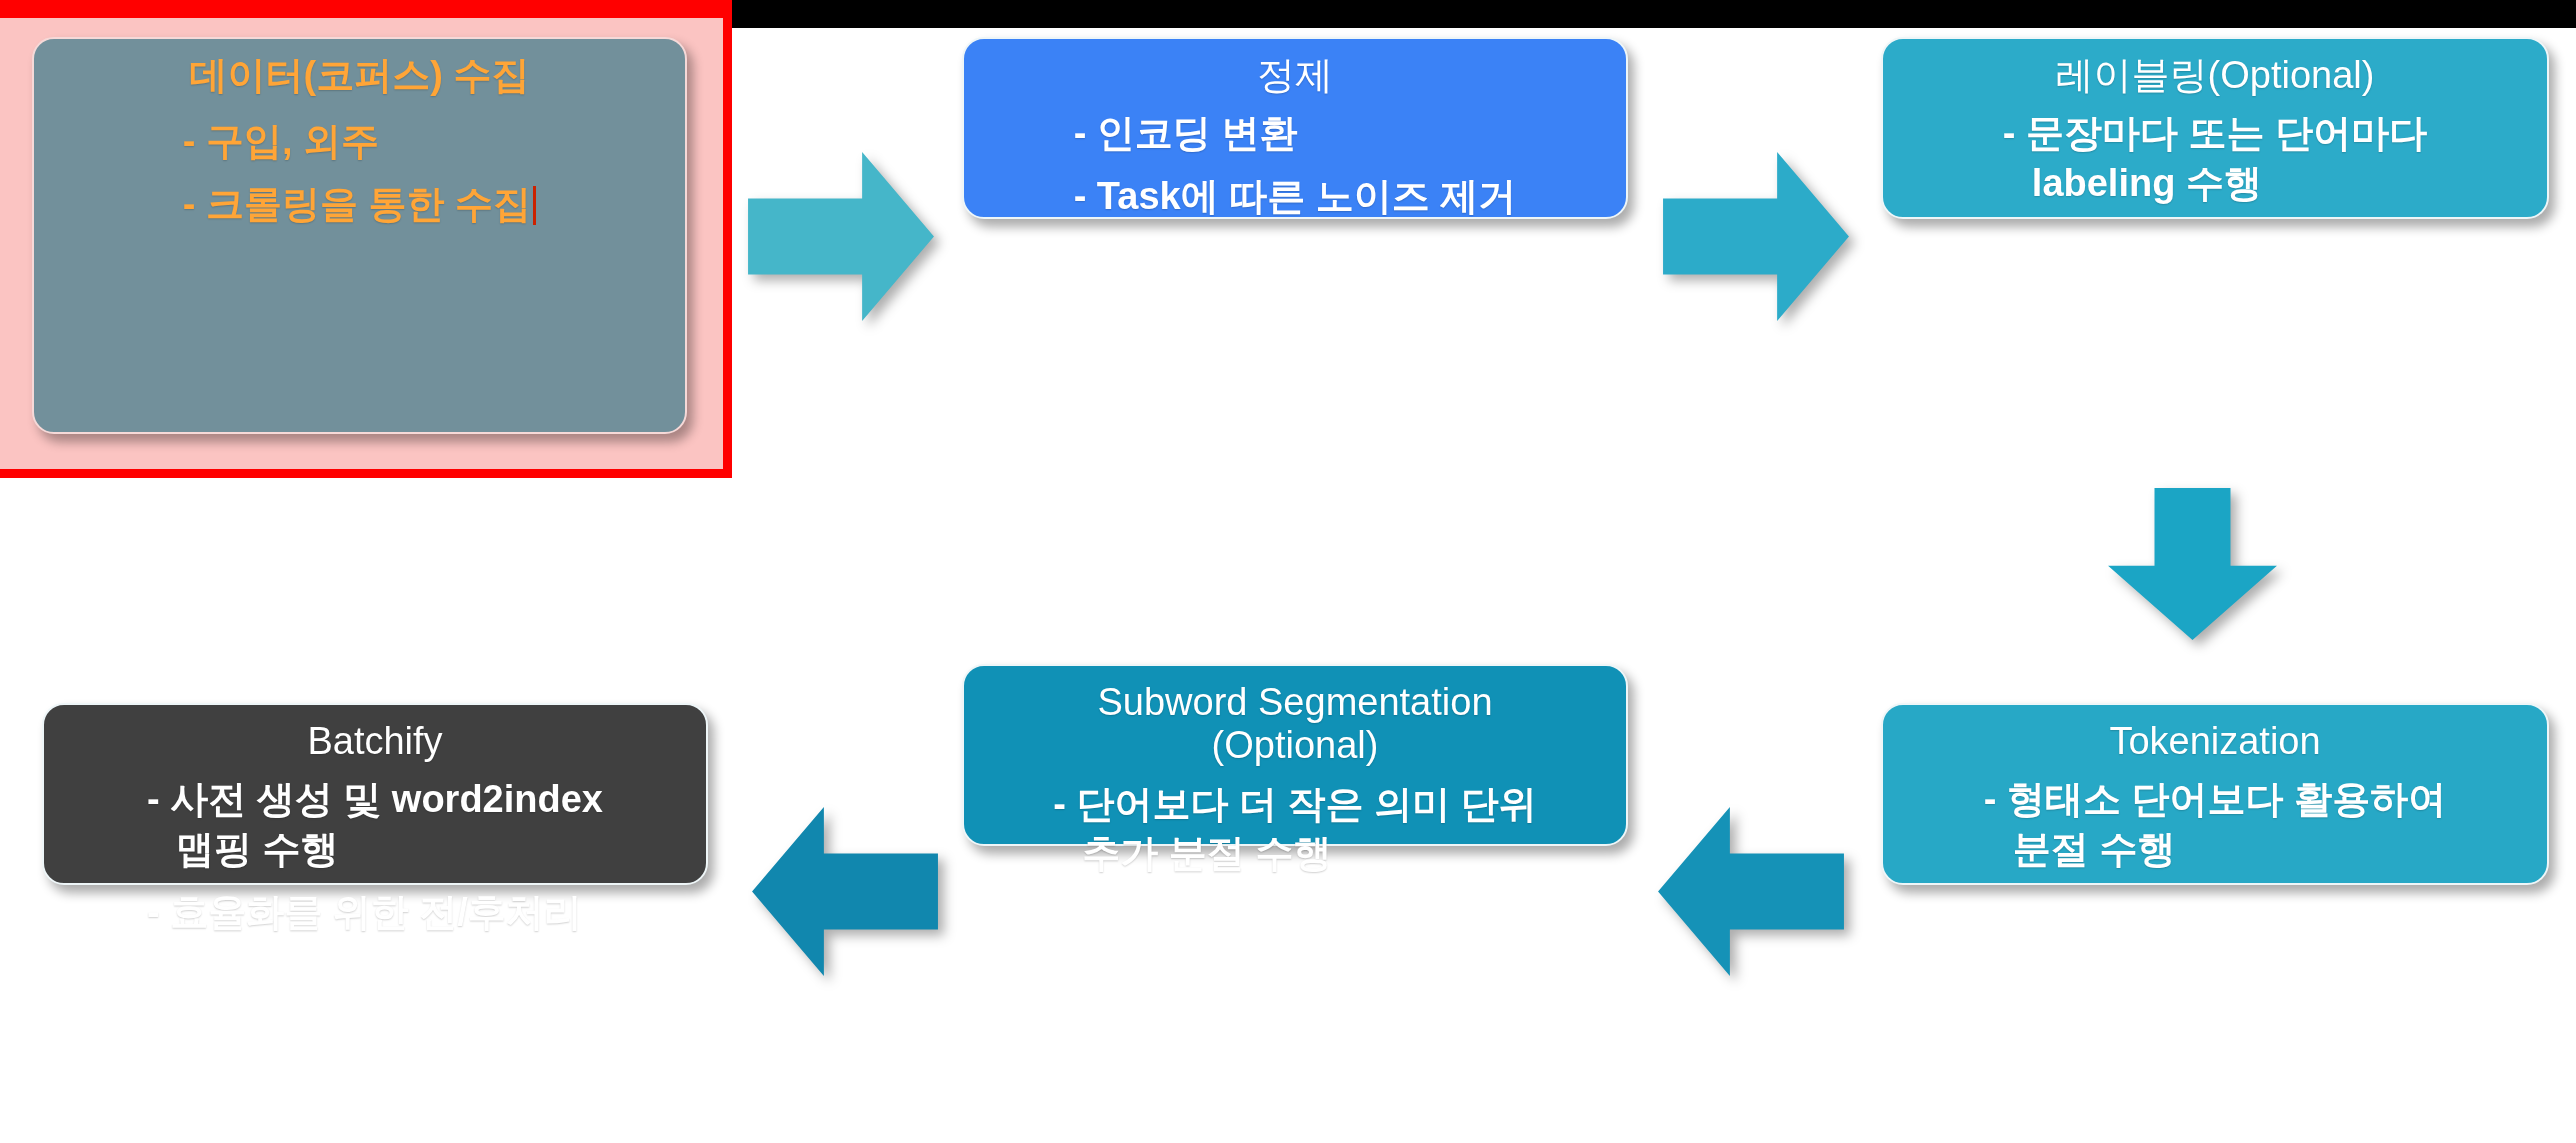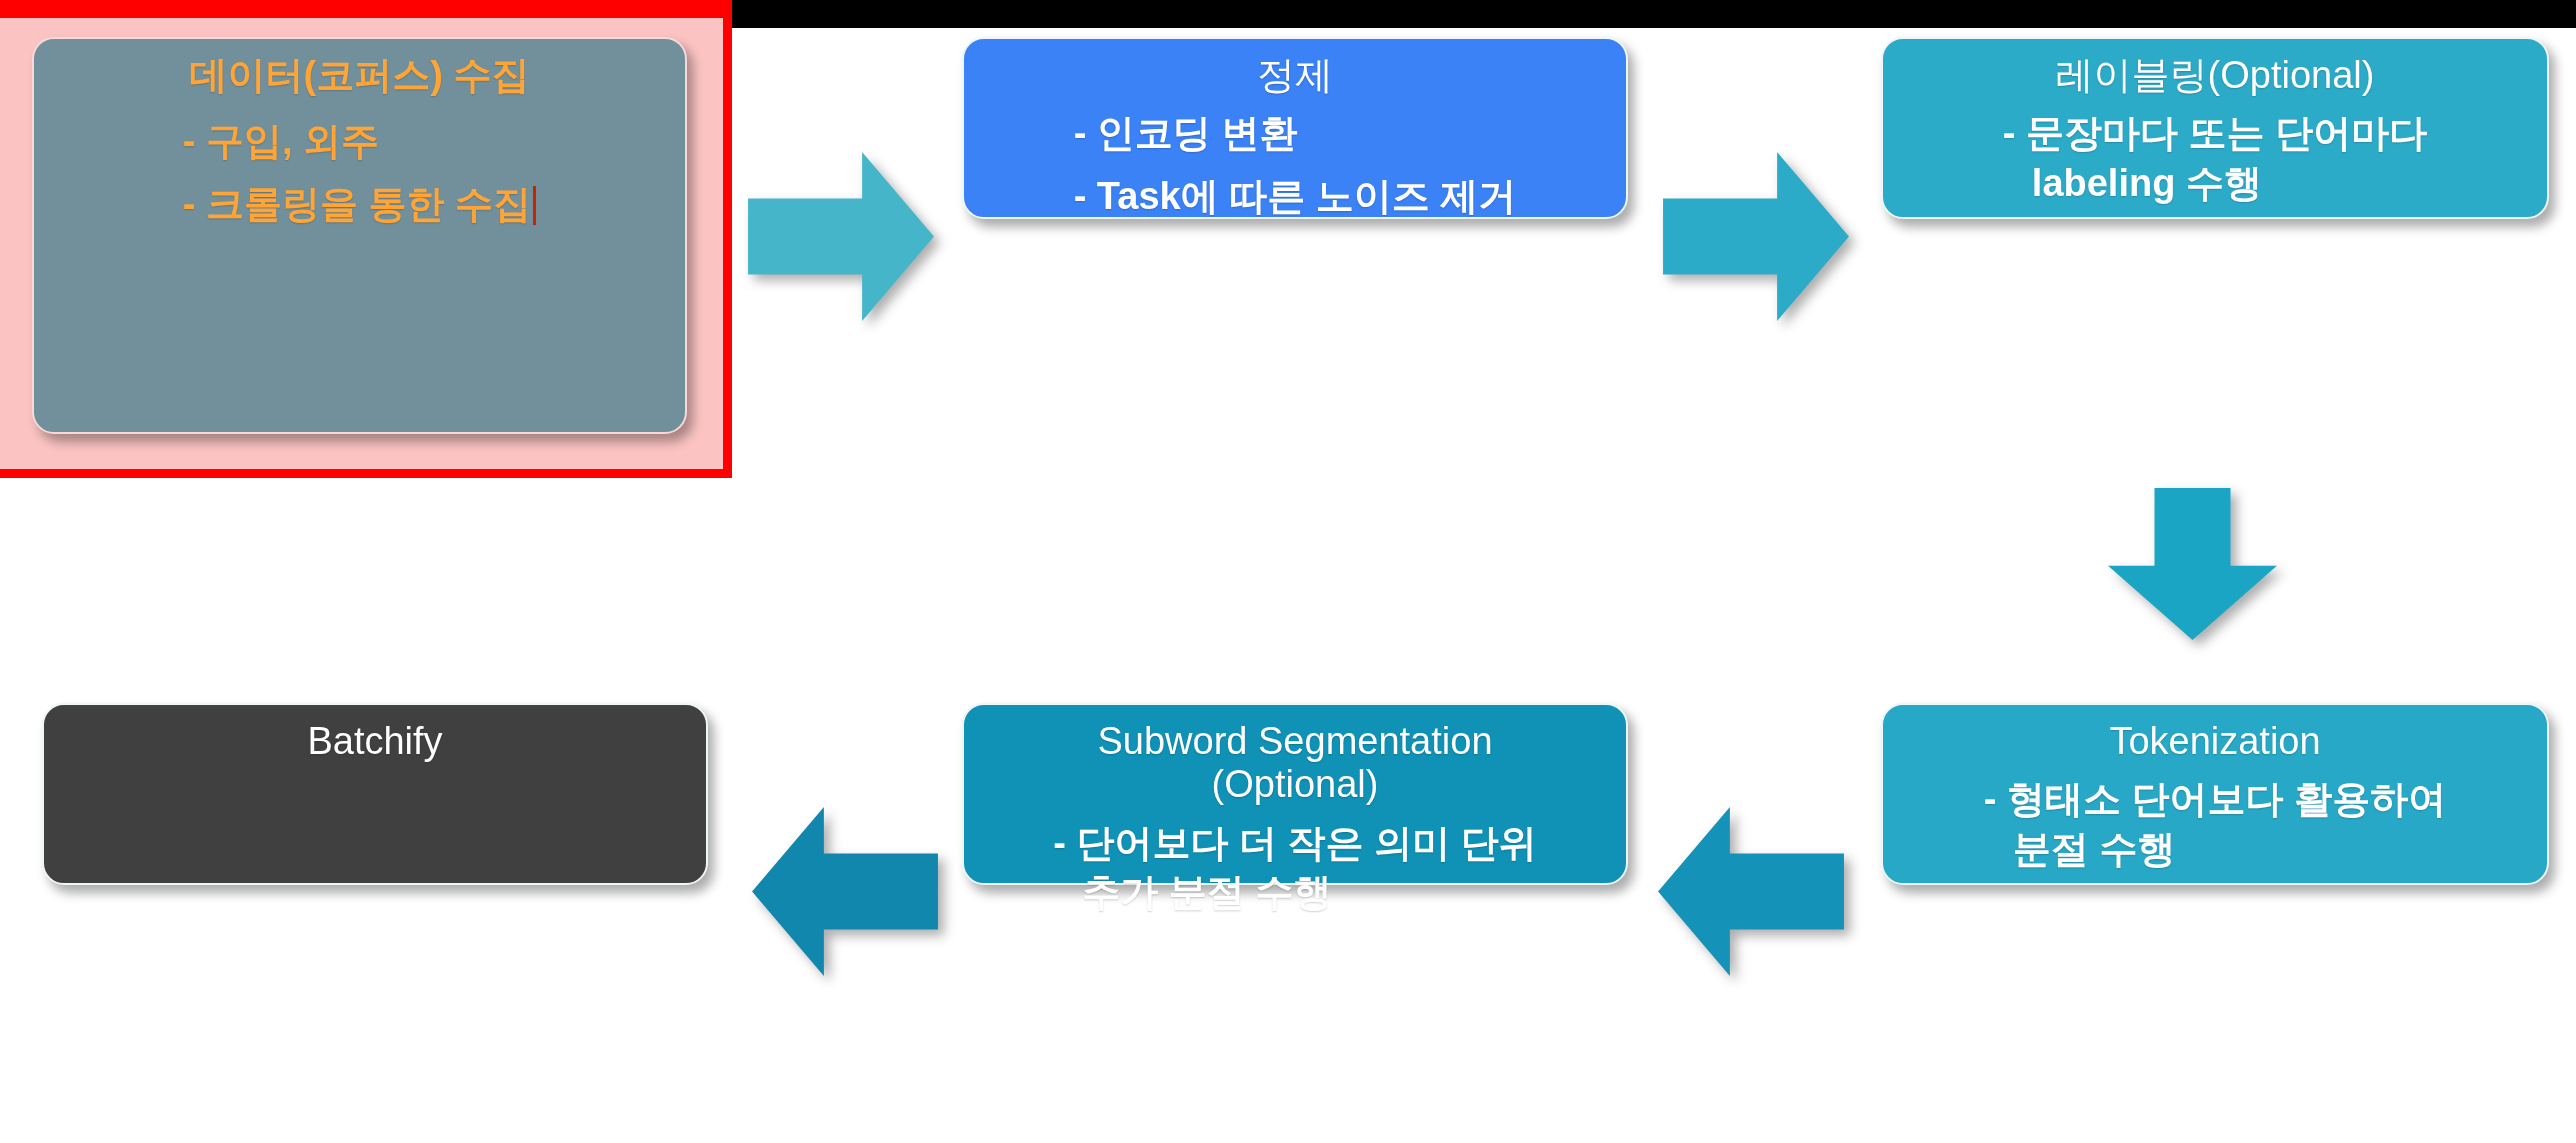--- a/index.html
+++ b/index.html
@@ -133,21 +133,21 @@
   #box-token {
     left: 1881px;
     top: 703px;
     width: 668px;
     background: #27a8c6;
     border: 2.5px solid #eef6f8;
     height: 182px;
   }
   #box-subword {
     left: 962px;
-    top: 703px;
+    top: 664px;
     width: 666px;
     background: #1091b6;
     border: 2.5px solid #eef6f8;
     height: 182px;
   }
   #box-batchify {
     left: 42px;
     top: 703px;
     width: 666px;
     background: #404040;
@@ -211,20 +211,25 @@
   <div class="ptitle">Subword Segmentation
 (Optional)</div>
   <ul class="pbullets">
     <li>- 단어보다 더 작은 의미 단위
 추가 분절 수행</li>
   </ul>
 </div>
 
 <div class="pbox" id="box-batchify">
   <div class="ptitle">Batchify</div>
+  <ul class="pbullets">
+    <li>- 사전 생성 및 word2index
+맵핑 수행</li>
+    <li>- 효율화를 위한 전/후처리</li>
+  </ul>
 </div>
 
 <div class="arrow" id="arrow-1">
   <svg width="186" height="169" viewBox="0 0 220 200">
     <polygon points="0,55 135,55 135,0 220,100 135,200 135,145 0,145" fill="#45b6c9"></polygon>
   </svg>
 </div>
 
 <div class="arrow" id="arrow-2">
   <svg width="186" height="169" viewBox="0 0 220 200">

